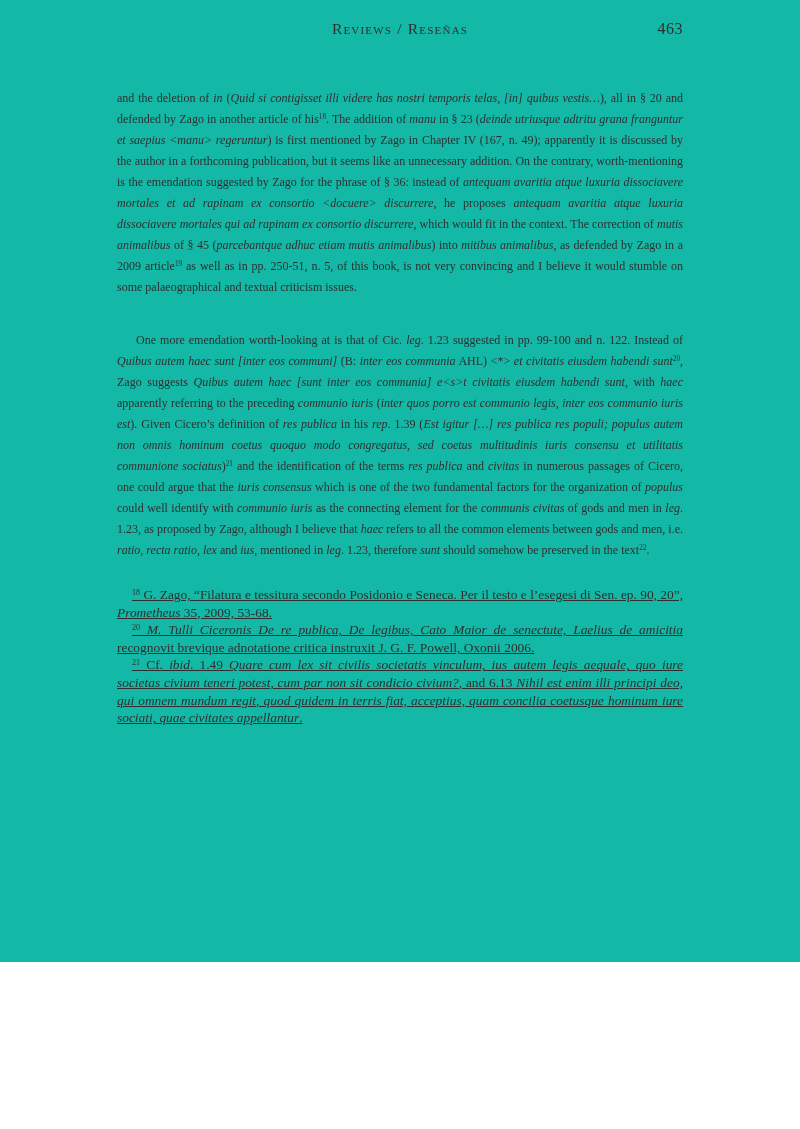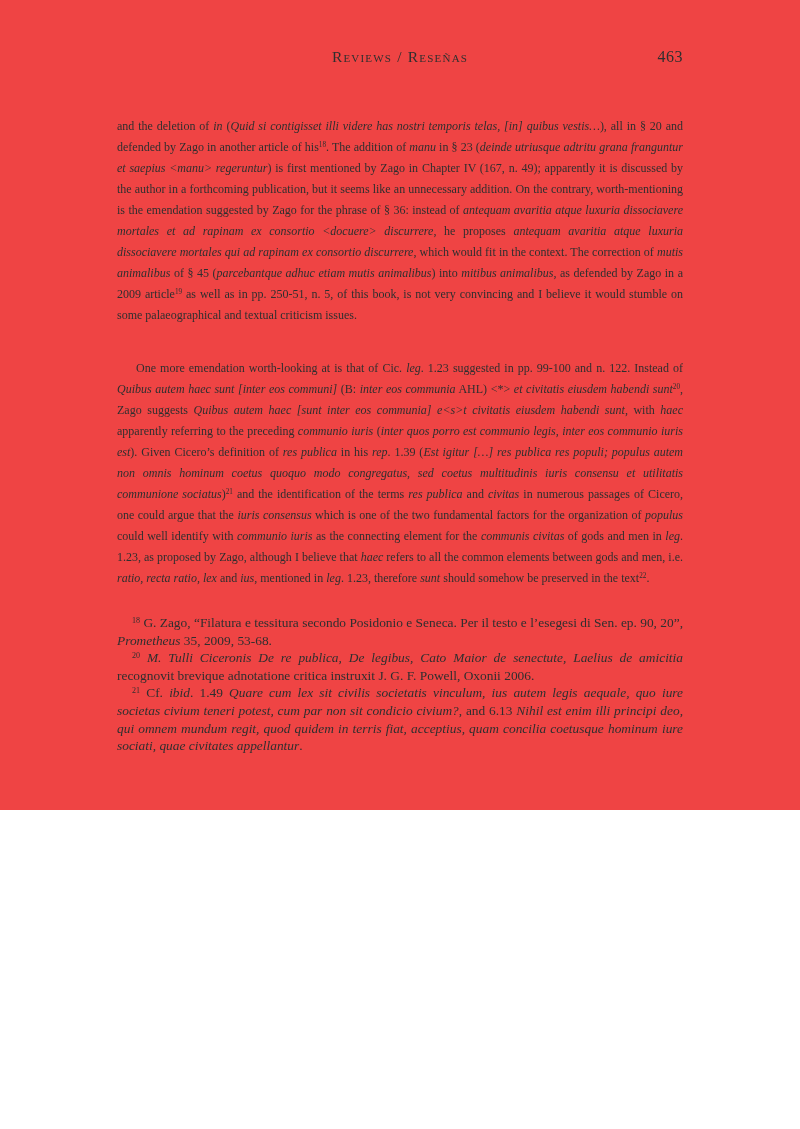--- a/index.html
+++ b/index.html
@@ -3,24 +3,24 @@
 <meta charset="utf-8">
 <style>
   html, body {
     margin: 0;
     padding: 0;
     background: #ffffff;
   }
   .page {
     position: relative;
     width: 800px;
-    height: 810px;
-    background: #ef4444;
+    height: 962px;
+    background: #14b8a6;
     box-sizing: border-box;
-    padding: 48px 117px 0 117px;
+    padding: 20px 117px 0 117px;
     font-family: "Liberation Serif", "DejaVu Serif", serif;
     color: #2f2f2f;
     overflow: hidden;
   }
   .running-header {
     position: relative;
     height: 18px;
     text-align: center;
     font-size: 15.5px;
     line-height: 18px;
@@ -53,21 +53,21 @@
     position: relative;
     top: -0.5em;
   }
   .footnotes {
     margin-top: 25px;
     font-size: 13.4px;
     line-height: 17.6px;
     text-align: justify;
     hyphens: none;
   }
-  .footnote { margin: 0; text-indent: 15px; }
+  .footnote { margin: 0; text-indent: 15px; text-decoration: underline; }
   .page-footer {
     position: absolute;
     right: 117px;
     top: 1058px;
     font-size: 15px;
     line-height: 19px;
   }
   i { font-style: italic; }
 </style>
 </head>

